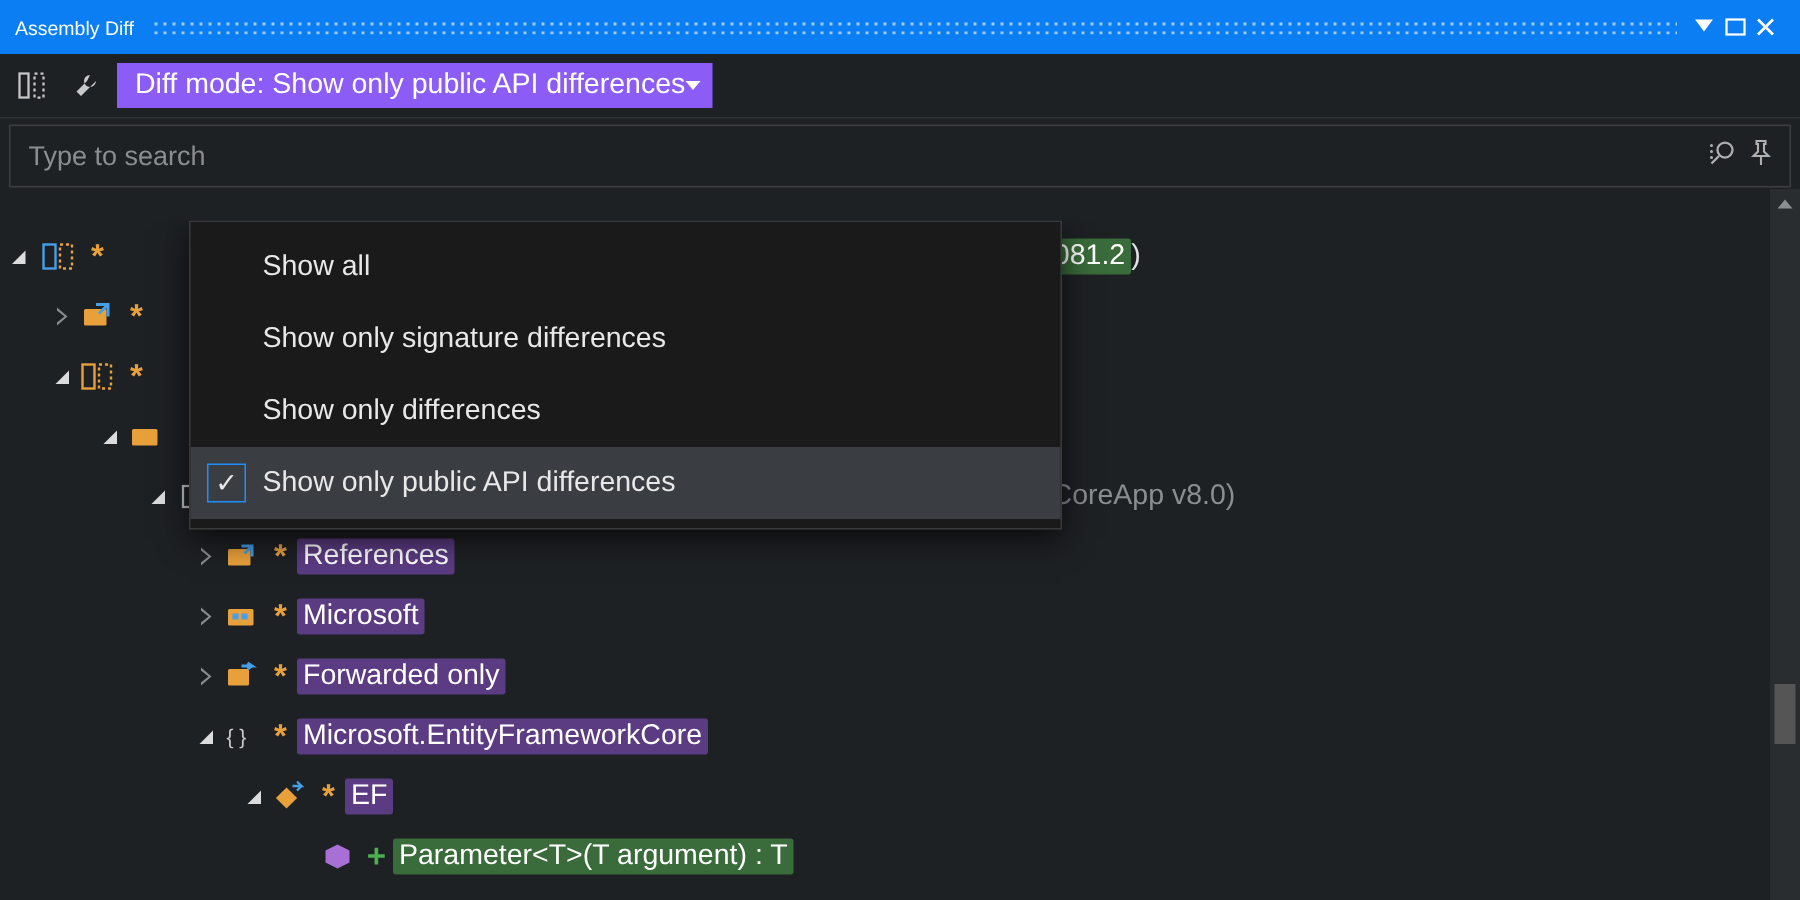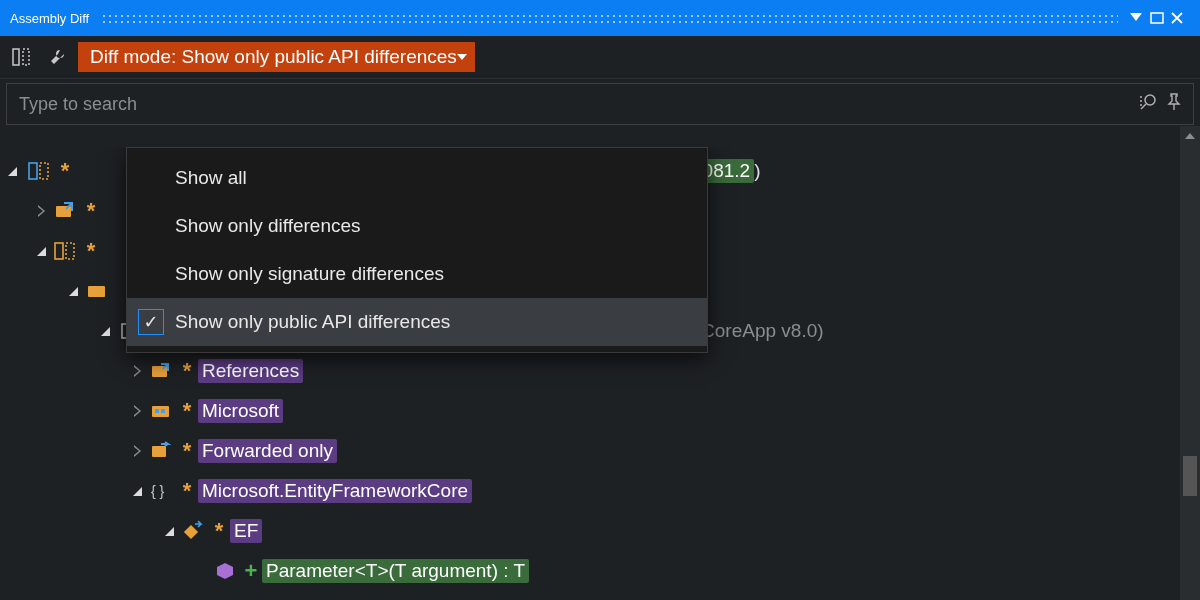--- a/index.html
+++ b/index.html
@@ -52,21 +52,21 @@
 }
 .toolbtn {
   width: 30px;
   height: 30px;
   display: flex;
   align-items: center;
   justify-content: center;
   color: #c8c8c8;
 }
 .diffmode {
-  background: #c2410c;
+  background: #8b5cf6;
   color: #fff;
   height: 30px;
   display: flex;
   align-items: center;
   padding: 0 8px 0 12px;
   font-size: 19px;
 }
 .diffmode .chev {
   border-left: 5px solid transparent;
   border-right: 5px solid transparent;
@@ -516,25 +516,25 @@
 
   </div>
 
   <div class="menu">
     <div class="menu-item">
       <span class="check"></span>
       <span>Show all</span>
     </div>
     <div class="menu-item">
       <span class="check"></span>
-      <span>Show only differences</span>
+      <span>Show only signature differences</span>
     </div>
     <div class="menu-item">
       <span class="check"></span>
-      <span>Show only signature differences</span>
+      <span>Show only differences</span>
     </div>
     <div class="menu-item selected">
       <span class="check">
         <span class="checkbox">✓</span>
       </span>
       <span>Show only public API differences</span>
     </div>
   </div>
 
 </div>

